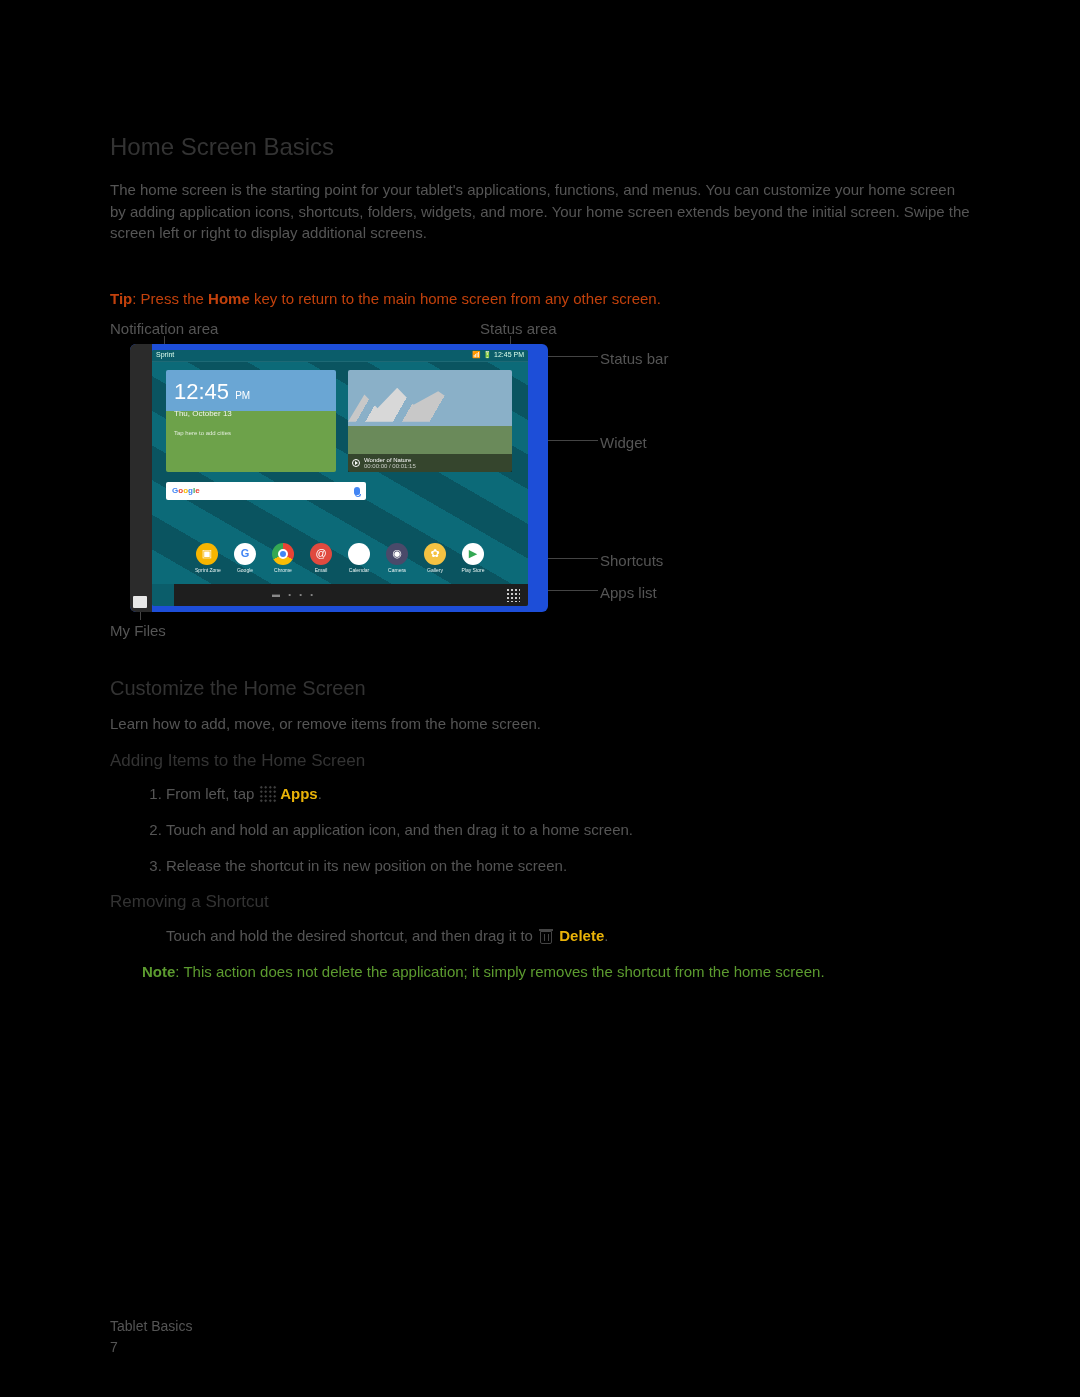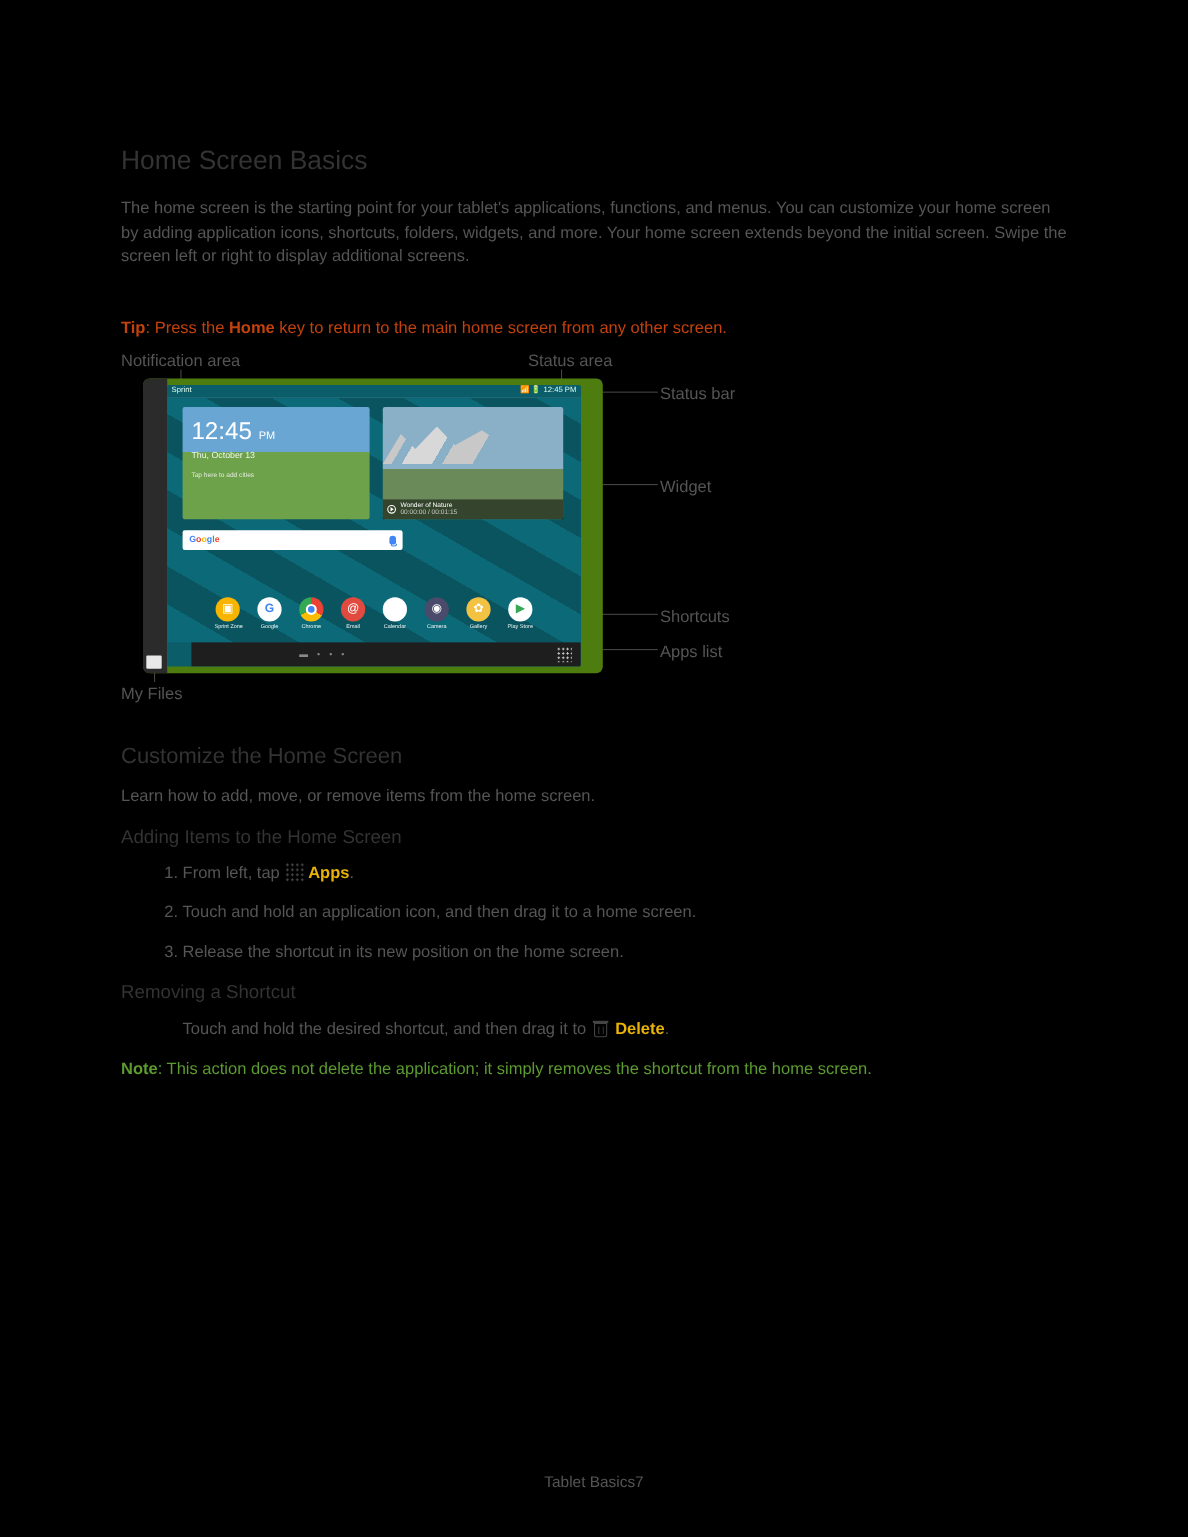--- a/index.html
+++ b/index.html
@@ -30,21 +30,21 @@
   .h3 {
     color: #333;
     font-size: 17px;
     font-weight: normal;
     margin-top: 12px;
     margin-bottom: 10px;
   }
   .para { color: #555; margin-bottom: 14px; }
   .tip { color: #c2410c; margin-bottom: 14px; margin-top: 44px; }
   .tip .bold { font-weight: bold; }
-  .note { color: #5c9b2f; margin-top: 14px; }
+  .note { color: #5c9b2f; margin-top: 14px; margin-left: 32px; }
   .note .bold { font-weight: bold; }
   ol.steps { list-style: decimal; margin-left: 56px; color: #555; }
   ol.steps li { margin-bottom: 14px; }
   .bold-dark { font-weight: bold; color: #eab308; }
 
   
   .diagram-wrap {
     position: relative;
     width: 590px;
     height: 320px;
@@ -62,21 +62,21 @@
     background: #444;
   }
 
   
   .tablet {
     position: absolute;
     left: 20px;
     top: 20px;
     width: 418px;
     height: 268px;
-    background: #4d7c0f;
+    background: #1d4ed8;
     border-radius: 6px;
     overflow: hidden;
   }
   .tablet .screen {
     position: absolute;
     left: 22px; right: 20px; top: 6px; bottom: 6px;
     background: #0b5d6a;
     border-radius: 2px;
     overflow: hidden;
   }
@@ -189,21 +189,21 @@
     background: repeating-linear-gradient(90deg, #444 0 1px, transparent 1px 4px);
     background-size: 4px 100%; background-position: 3px 2px; background-repeat: repeat-x;
     background-clip: content-box; padding:2px;
   }
   .trash-inline-ic::after {
     content:""; position:absolute; left:0; right:0; top:1px; height:2px; background:#444;
   }
 
   .footer {
     position:absolute; left:110px; right:110px; bottom:40px;
-    display:flex; justify-content:center; color:#555; font-size:14px;
+    display:flex; justify-content:center; color:#555; font-size:14px;flex-direction:column;
   }
 </style>
 </head>
 <body>
 
 <div class="h1">Home Screen Basics</div>
 
 <div class="para">The home screen is the starting point for your tablet's applications, functions, and menus. You can customize your home screen by adding application icons, shortcuts, folders, widgets, and more. Your home screen extends beyond the initial screen. Swipe the screen left or right to display additional screens.</div>
 
 <div class="tip">

